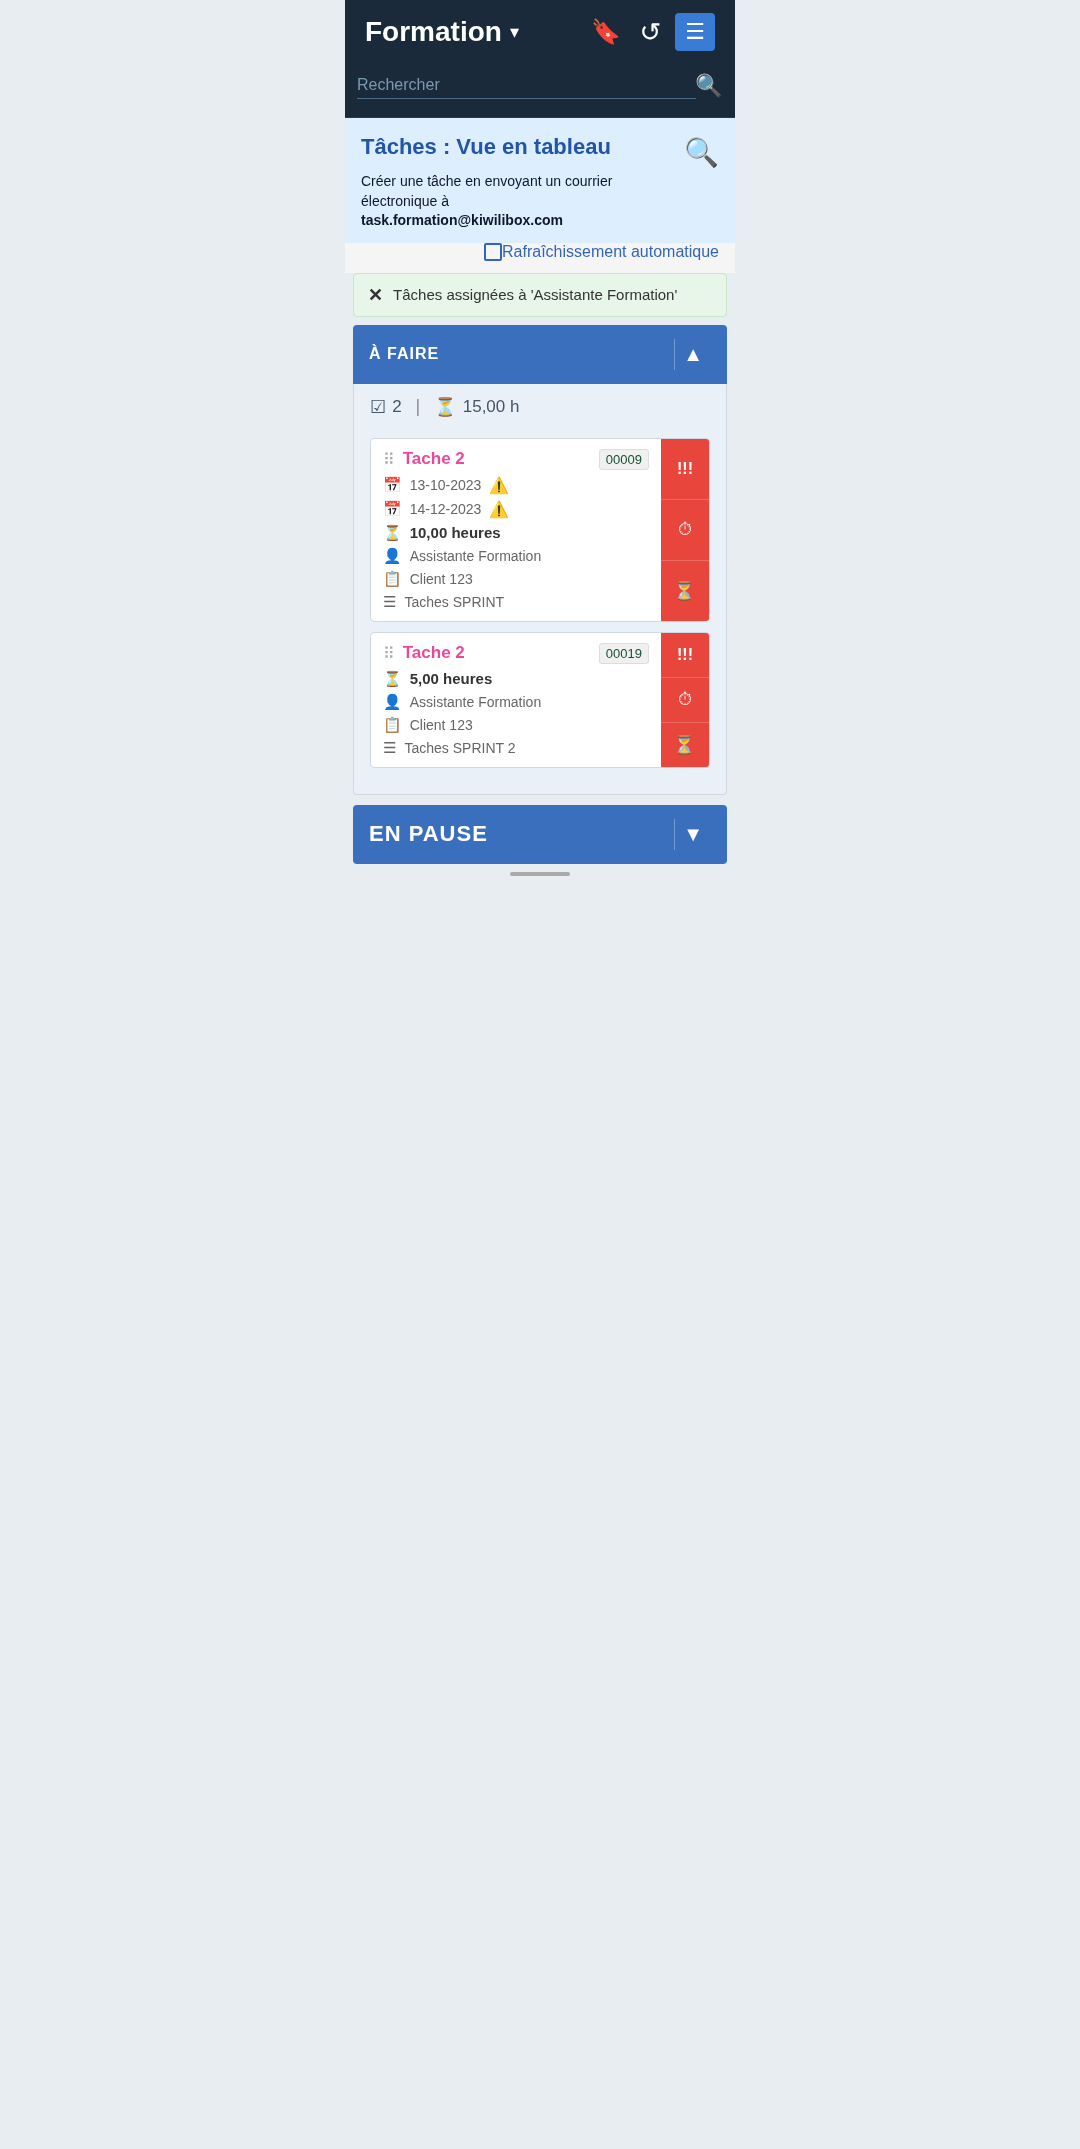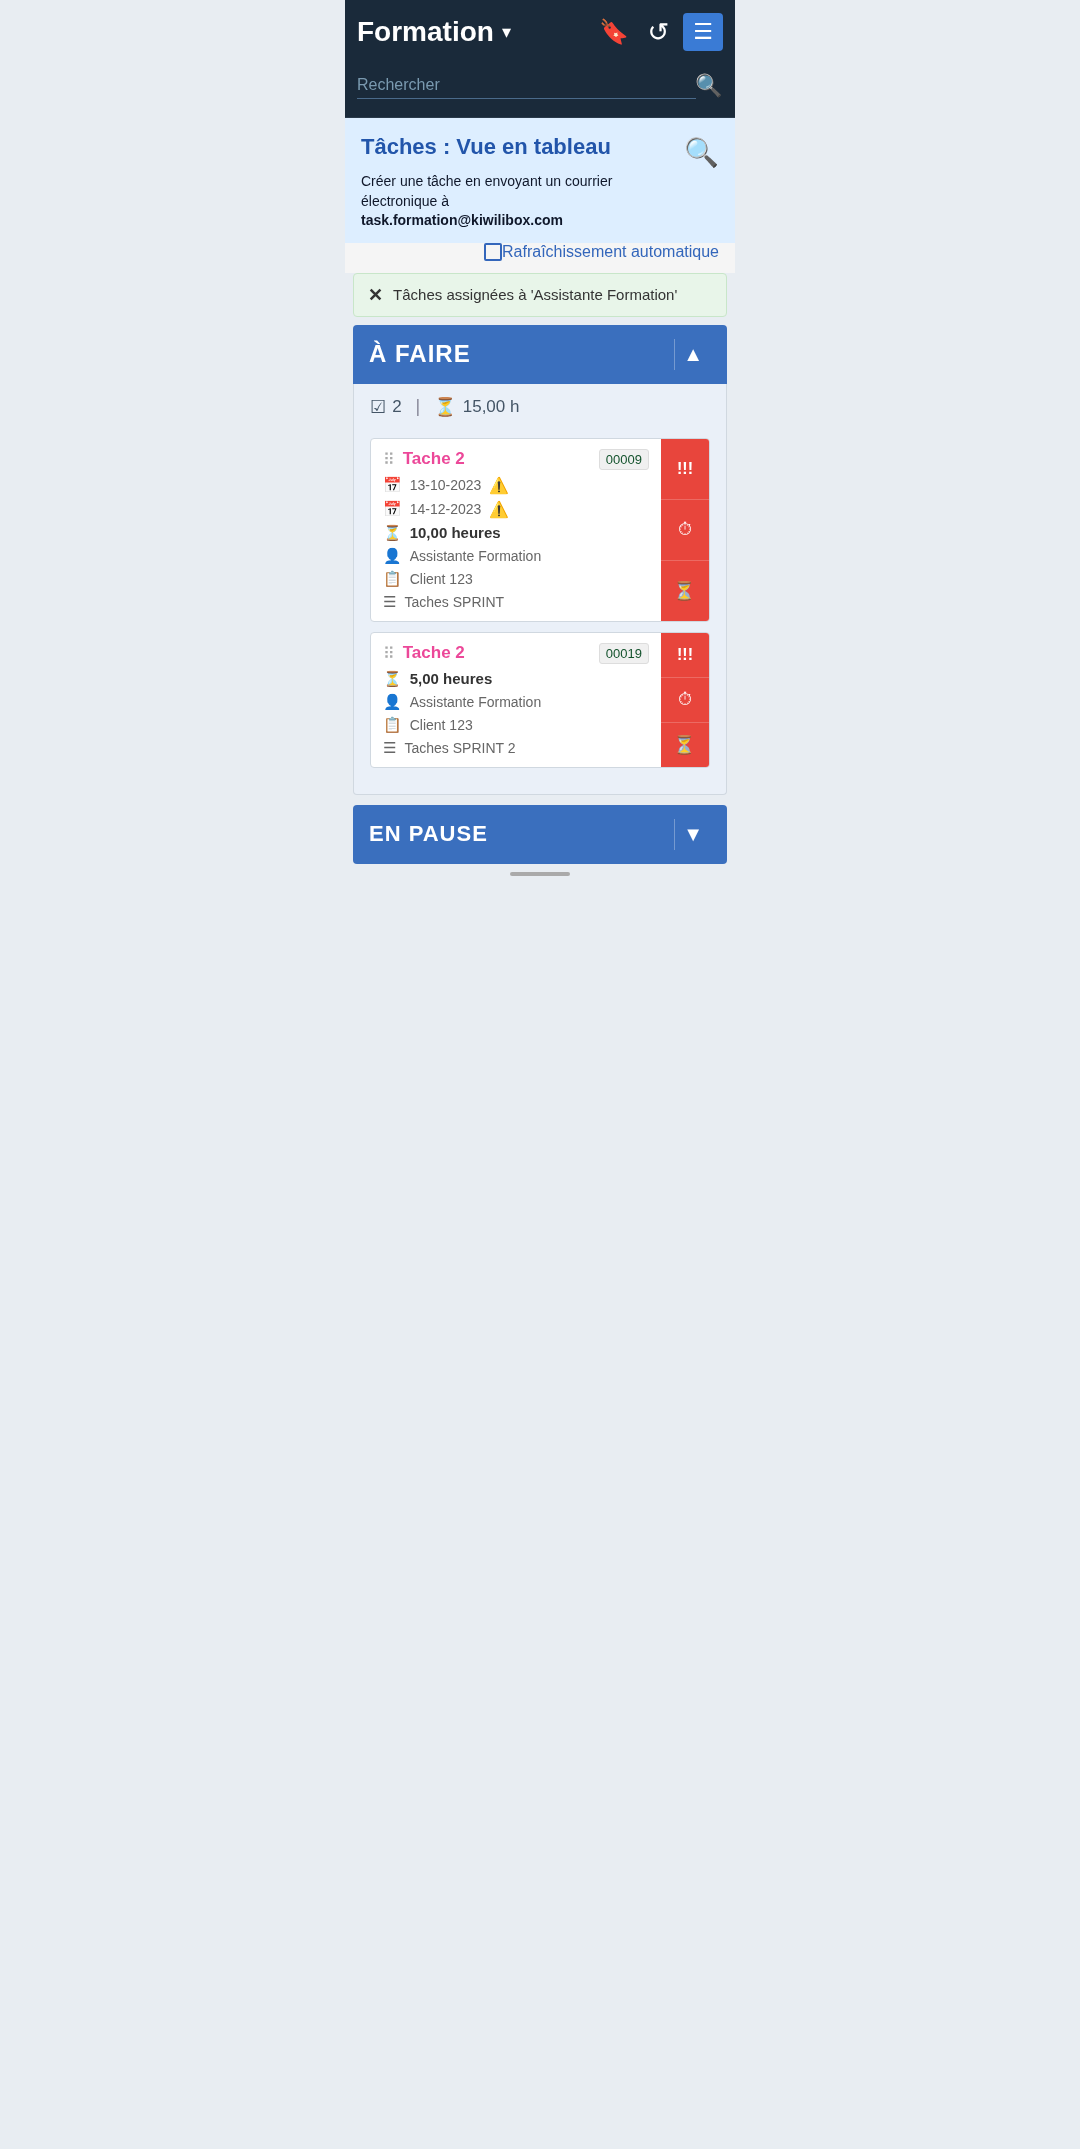--- a/index.html
+++ b/index.html
@@ -10,21 +10,21 @@
       width: 390px;
       margin: 0 auto;
       min-height: 780px;
     }
 
     
     .header {
       background: #1a2a3a;
       display: flex;
       align-items: center;
-      padding: 0 12px;
+      padding: 0 20px;
       height: 64px;
       justify-content: space-between;
     }
     .header-left {
       display: flex;
       align-items: center;
       gap: 8px;
     }
     .header-title {
       color: white;
@@ -189,21 +189,21 @@
       background: #3a6fbe;
       color: white;
       display: flex;
       align-items: center;
       justify-content: space-between;
       padding: 14px 16px;
       margin: 0 8px 0 8px;
       border-radius: 4px 4px 0 0;
     }
     .section-title {
-      font-size: 24px;
+      font-size: 16px;
       font-weight: 700;
       letter-spacing: 1px;
     }
     .section-toggle {
       background: none;
       border: none;
       color: white;
       font-size: 20px;
       cursor: pointer;
       padding: 4px 8px;

